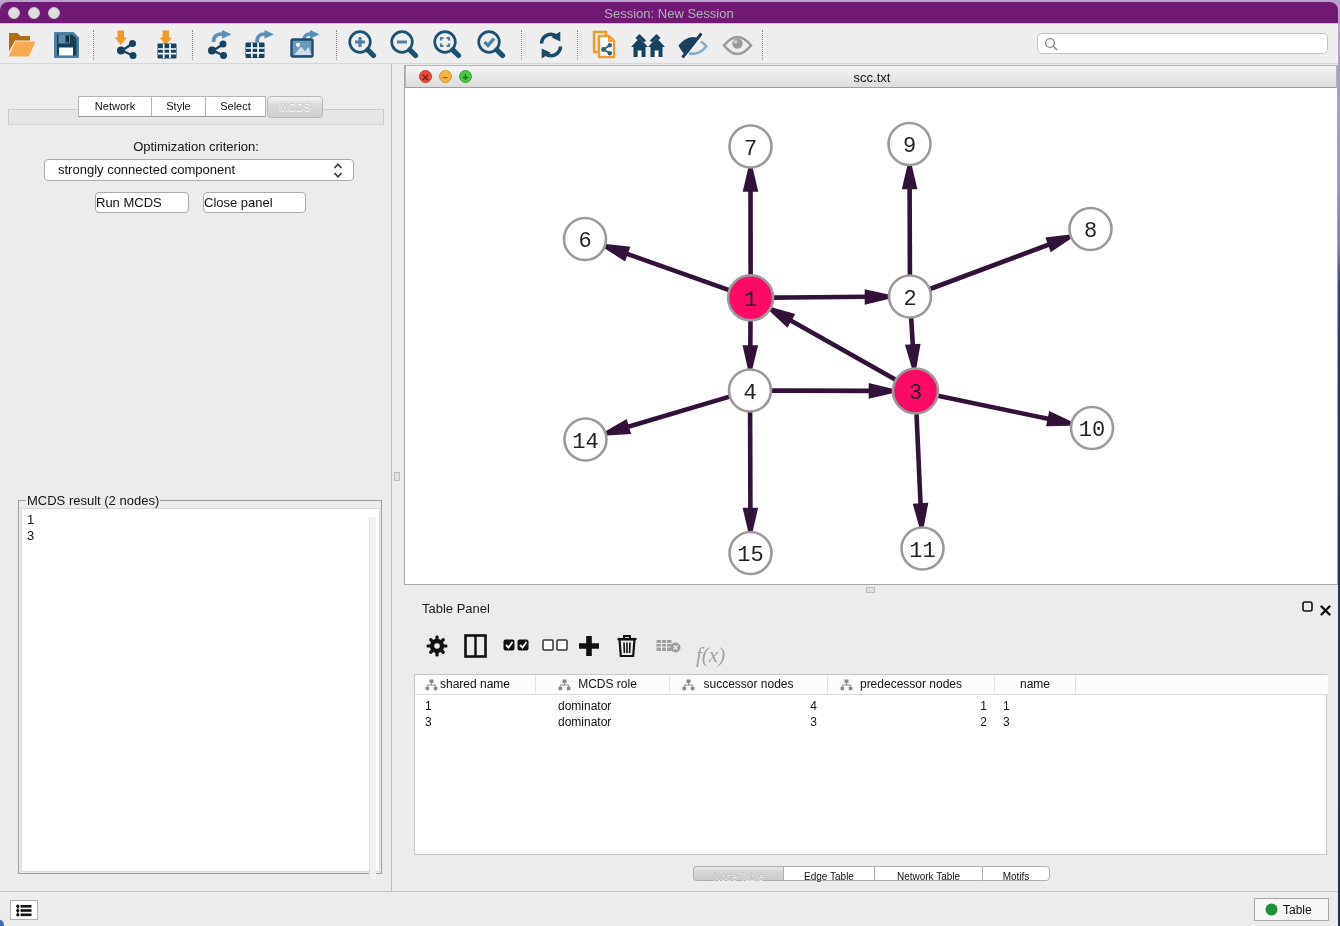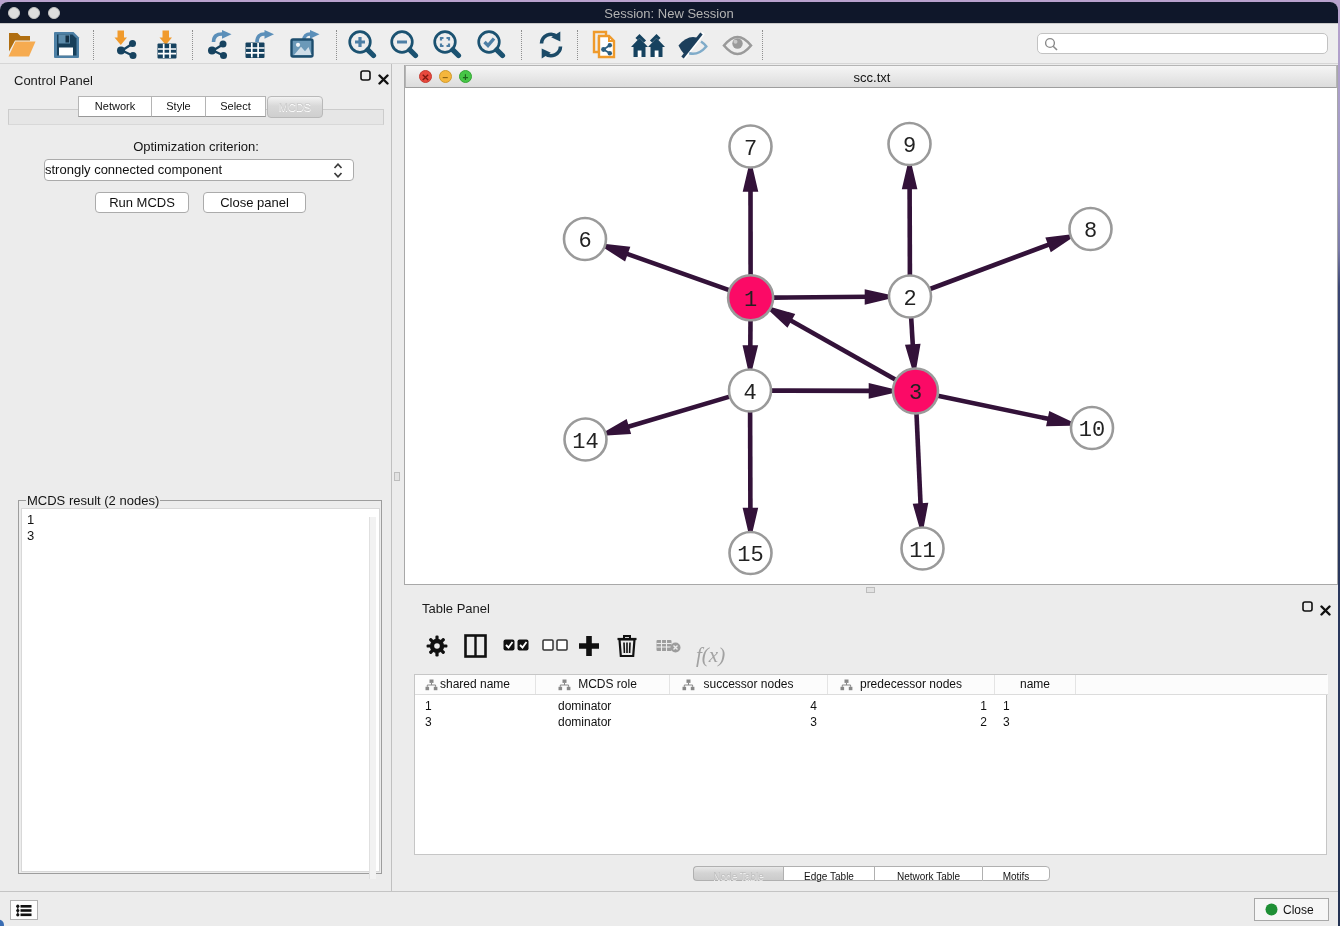--- a/index.html
+++ b/index.html
@@ -4,21 +4,21 @@
 <style>
 * { margin:0; padding:0; box-sizing:border-box; }
 html,body { width:1340px; height:926px; overflow:hidden; }
 body { font-family:"Liberation Sans", sans-serif; background:#9a93c4; }
 #desk { position:absolute; left:0; top:0; width:1340px; height:926px;
   background:linear-gradient(180deg,#b9a2ce 0%,#a89ec9 12%,#9a93c4 20%,#7a7aa8 27%,#3b4675 31%,#2d3a64 40%,#243253 100%); }
 #win { position:absolute; left:0; top:2px; width:1338px; height:924px;
   background:#ececec; border-radius:8px 8px 0 0; overflow:hidden; }
 .abs { position:absolute; }
 
-#titlebar { left:0; top:0; width:1338px; height:22px; background:#0f172a; border-bottom:1px solid #c8c8c8; }
+#titlebar { left:0; top:0; width:1338px; height:22px; background:#701a75; border-bottom:1px solid #c8c8c8; }
 .tl { position:absolute; top:5px; width:12px; height:12px; border-radius:50%; background:#dedede; border:1px solid #c2c2c2; }
 #wtitle { position:absolute; top:4px; left:0; width:1338px; text-align:center; font-size:13px; color:#b3b3b3; }
 
 #toolbar { left:0; top:22px; width:1338px; height:40px; background:#eeeeee; border-bottom:1px solid #d6d6d6; }
 .sep { position:absolute; top:6px; height:30px; width:0; border-left:1px dotted #8f8f8f; }
 .ticon { position:absolute; top:6px; }
 #searchbox { position:absolute; left:1037px; top:9px; width:291px; height:21px; background:#fff;
   border:1px solid #c2c2c2; border-radius:5px; }
 
 #cpanel { left:0; top:62px; width:392px; height:828px; background:#ececec; border-right:1px solid #c0c0c0; }
@@ -27,23 +27,23 @@
 .panicon { position:absolute; top:10px; font-size:12px; color:#111; }
 .tabrow { position:absolute; }
 .tab { position:absolute; top:0; height:21px; background:#fff; border:1px solid #b4b4b4; border-right:none; border-bottom:1px solid #989898;
   font-size:11px; color:#111; text-align:center; line-height:18px; }
 .tab.tabsel { background:linear-gradient(180deg,#f3f3f3,#d8d8d8 45%,#cfcfcf);
   color:#cdcdcd; text-shadow:0 1px 0 #fff; border:1px solid #b9b9b9; border-radius:4px; height:22px; line-height:21px; }
 #tabpane { position:absolute; left:8px; top:45px; width:376px; height:16px;
   background:#e6e6e6; border:1px solid #cccccc; border-bottom:1px solid #d8d8d8; }
 #optlabel { position:absolute; left:0; top:75px; width:392px; text-align:center; font-size:13px; color:#141414; }
 #dropdown { position:absolute; left:44px; top:95px; width:310px; height:22px; background:#fff;
-  border:1px solid #ababab; border-radius:4px; font-size:13px; color:#111; line-height:20px; }
+  border:1px solid #ababab; border-radius:4px; font-size:13px; color:#111; line-height:20px; padding-left:13px; }
 .btn { position:absolute; top:128px; height:21px; background:#fff; border:1px solid #ababab; border-radius:4px;
-  font-size:13px; color:#111; text-align:center; line-height:19px; }
+  font-size:13px; color:#111; line-height:19px; }
 #fieldset { position:absolute; left:18px; top:436px; width:364px; height:374px; border:1px solid #9d9d9d; }
 #fieldlegend { position:absolute; left:7px; top:-8px; background:#ececec; font-size:13px; color:#141414; padding:0 1px; }
 #cptext { position:absolute; left:2px; top:7px; width:359px; height:364px; background:#fff;
   border:1px solid #d8d8d8; font-size:13px; color:#111; line-height:16px; padding:3px 0 0 5px; }
 #cpscroll { position:absolute; right:3px; top:8px; width:7px; height:362px; background:#f2f2f2; border-left:1px solid #e0e0e0; }
 
 #vsplit { left:392px; top:62px; width:11px; height:828px; background:#ececec; }
 #vgrip { position:absolute; left:2px; top:408px; width:6px; height:9px; background:#e2e2e2; border:1px solid #bdbdbd; }
 
 #netframe { left:404px; top:63px; width:934px; height:520px; background:#fff; border:1px solid #a8a8a8; border-top:none; }
@@ -227,33 +227,20 @@
     </svg>
     <div class="sep" style="left:762px;"></div>
     <div id="searchbox">
       <svg width="15" height="15" style="position:absolute;left:6px;top:3px;" viewBox="0 0 15 15">
         <circle cx="6" cy="6" r="4.4" fill="none" stroke="#8a8a8a" stroke-width="1.4"></circle>
         <line x1="9.2" y1="9.2" x2="13" y2="13" stroke="#8a8a8a" stroke-width="1.6"></line>
       </svg>
     </div>
   </div>
   <div id="cpanel" class="abs">
-    <div id="cphead">
-        <span class="t">Control Panel</span>
-      <span class="panicon" style="left:360px; top:6px;">
-          <svg width="11" height="11">
-            <rect x="1" y="1" width="9" height="9" fill="none" stroke="#111" stroke-width="1.6" rx="2"></rect>
-          </svg>
-        </span>
-      <span class="panicon" style="left:378px;">
-          <svg width="11" height="11" viewBox="0 0 11 11">
-            <path d="M1.5 1.5 L9.5 9.5 M9.5 1.5 L1.5 9.5" stroke="#111" stroke-width="2.4" stroke-linecap="round"></path>
-          </svg>
-        </span>
-    </div>
     <div class="tabrow" style="left:0; top:32px; z-index:5;">
       <div class="tab" style="left:78px; width:73px;">Network</div>
       <div class="tab" style="left:151px; width:54px;">Style</div>
       <div class="tab" style="left:205px; width:61px; border-right:1px solid #b4b4b4;">Select</div>
       <div class="tab tabsel" style="left:267px; width:56px;">MCDS</div>
     </div>
     <div id="tabpane"></div>
     <div id="optlabel">Optimization criterion:</div>
     <div id="dropdown">strongly connected component
       <svg width="10" height="15" style="position:absolute; right:10px; top:3px;" viewBox="0 0 10 15">
@@ -473,19 +460,19 @@
       <rect x="4.5" y="1" width="11" height="2.6"></rect>
             <rect x="4.5" y="5.2" width="11" height="2.6"></rect>
             <rect x="4.5" y="9.5" width="11" height="2.6"></rect>
           </g>
     </svg>
       </div>
     <div id="membtn">
         <svg width="13" height="13" style="position:absolute;left:10px;top:4px;">
           <circle cx="6.5" cy="6.5" r="6" fill="#1e8f35"></circle>
         </svg>
-        <span style="position:absolute;left:28px;top:4px;">Close</span>
+        <span style="position:absolute;left:28px;top:4px;">Table</span>
       </div>
   </div>
 </div>
 <svg width="10" height="10" style="position:absolute;left:0px;top:918px;">
     <circle cx="-1.5" cy="7" r="5.5" fill="#3a6db3"></circle>
   </svg>
 
 </body></html>

